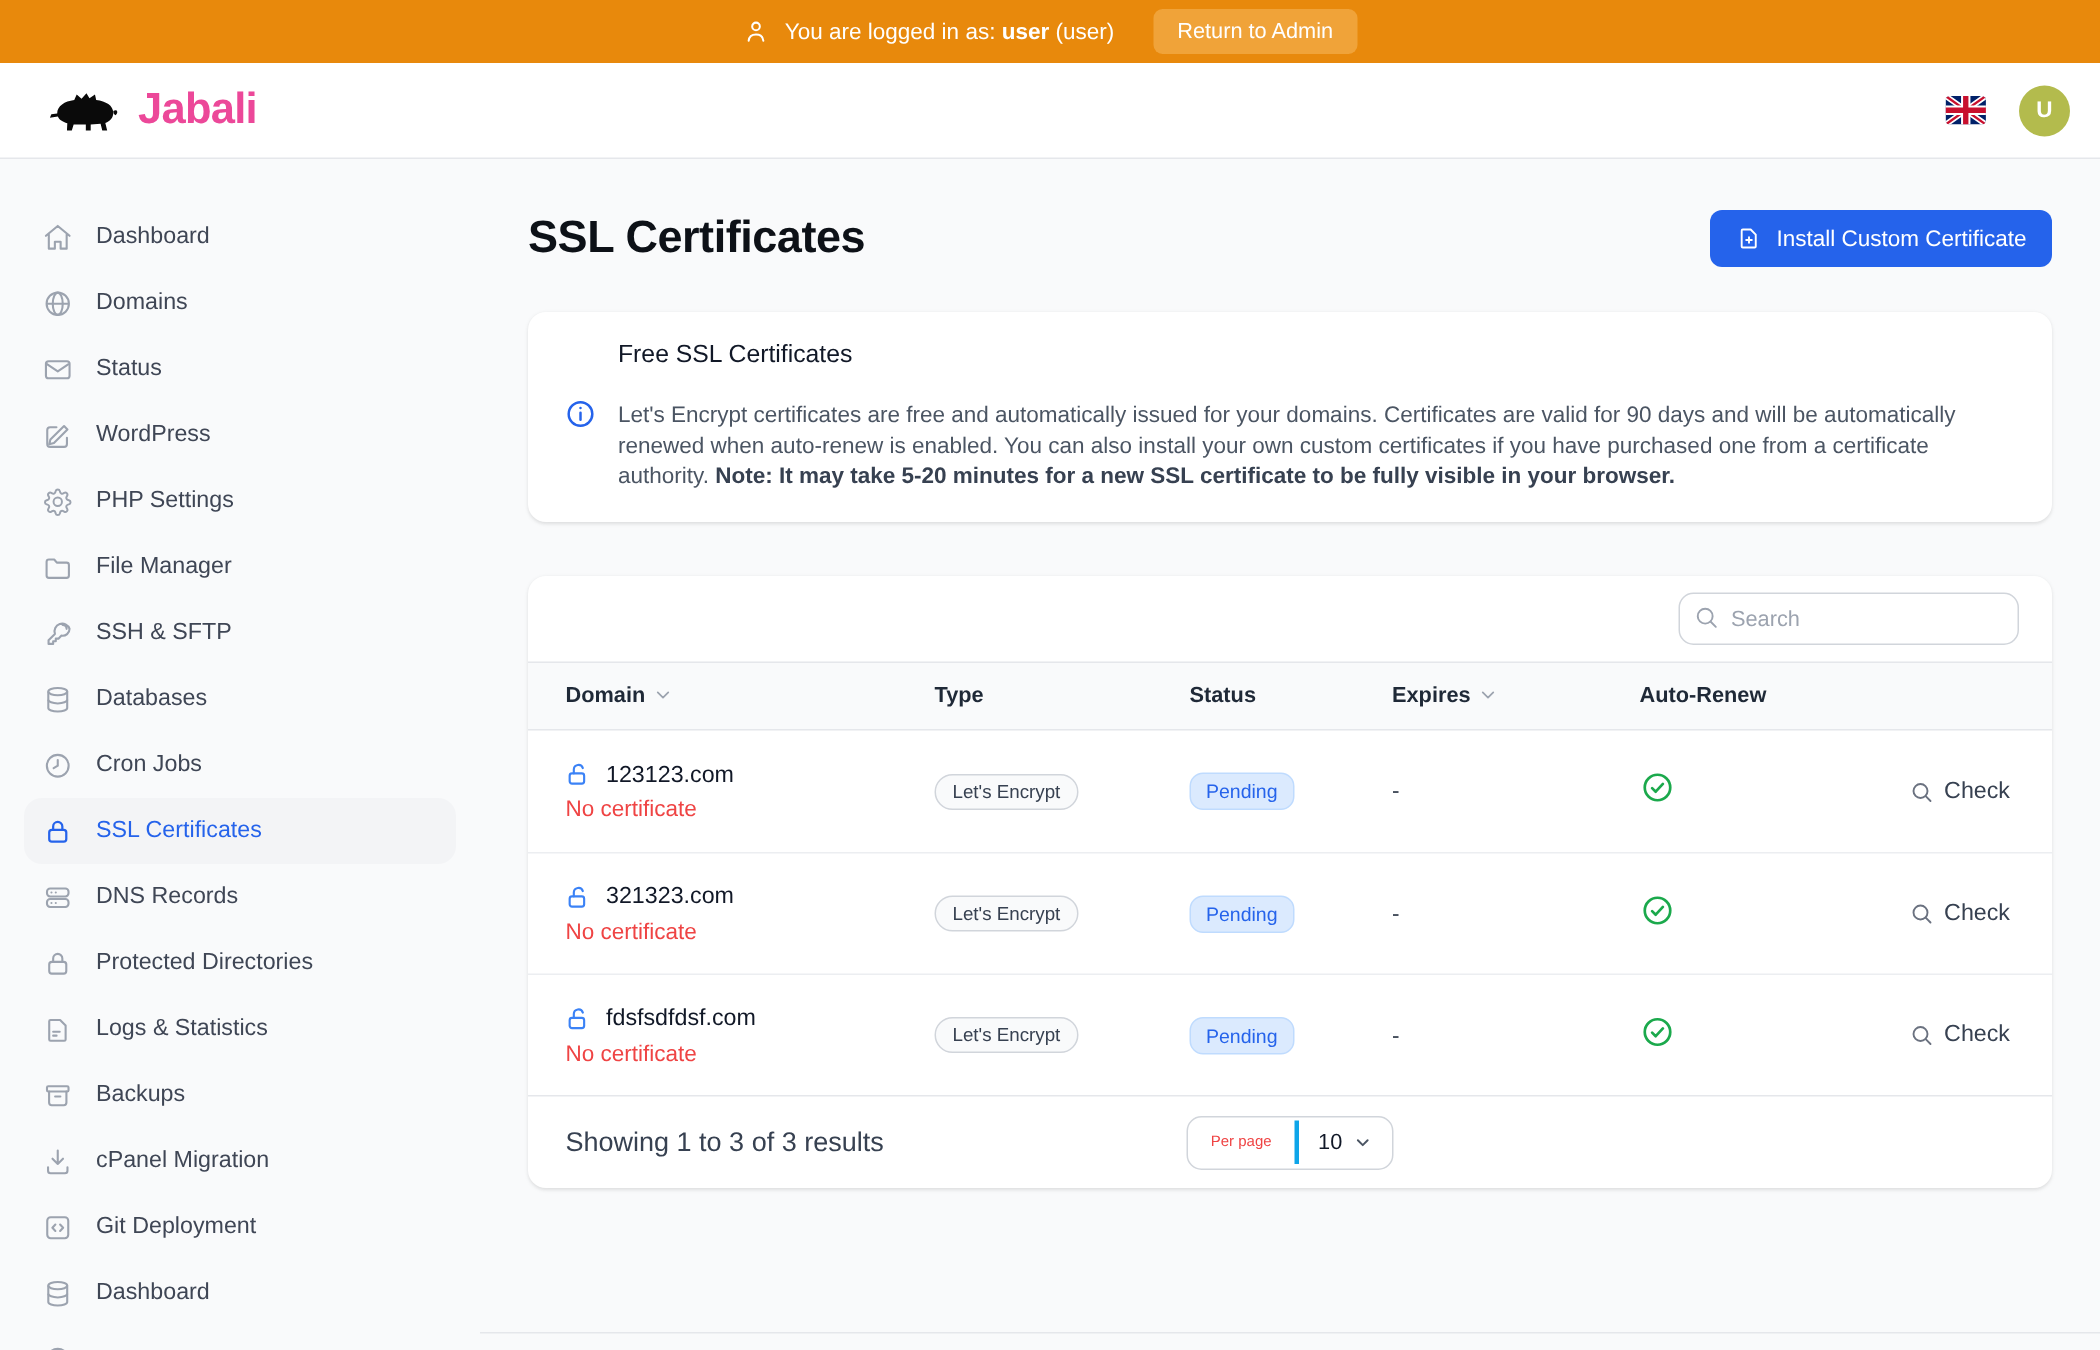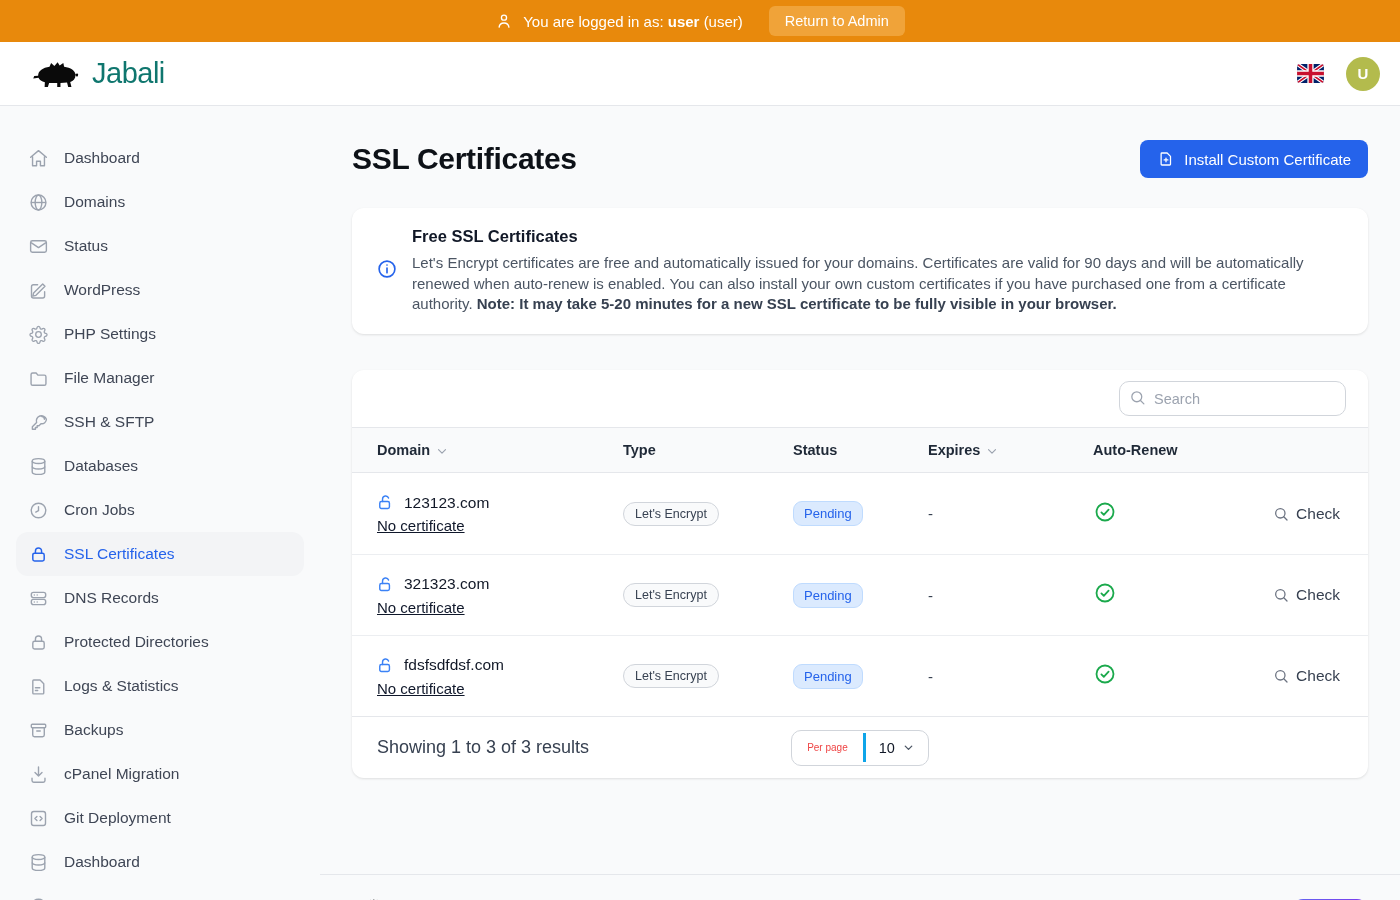--- a/index.html
+++ b/index.html
@@ -8,21 +8,21 @@
 
   
   .topbar { height:42px; background:#e8890c; display:flex; align-items:center; justify-content:center; gap:12px; color:#fff; font-size:15px; }
   .topbar .msg { display:flex; align-items:center; gap:10px; }
   .topbar b { font-weight:700; }
   .return-btn { margin-left:14px; background:#f0a339; color:#fff; border:none; border-radius:6px; padding:7px 16px; font-size:14.5px; font-family:inherit; cursor:pointer;text-align:center; }
 
   
   .appheader { height:64px; background:#fff; border-bottom:1px solid #e5e7eb; display:flex; align-items:center; justify-content:space-between; padding:0 20px 0 30px; }
   .brand { display:flex; align-items:center; gap:10px; }
-  .brand .brand-name { font-size:29px; font-weight:400; letter-spacing:-0.5px; color:#0f766e; }
+  .brand .brand-name { font-size:29px; font-weight:700; letter-spacing:-0.5px; color:#ec4899; }
   .header-right { display:flex; align-items:center; gap:22px; }
   .flag { border-radius:3px; overflow:hidden; display:block; cursor:pointer; }
   .avatar { width:34px; height:34px; border-radius:50%; background:#b3bb4d; color:#fff; font-weight:700; font-size:15px; display:flex; align-items:center; justify-content:center; cursor:pointer; }
 
   
   .shell { display:flex; height:794px; }
   .sidebar { width:320px; flex:0 0 320px; padding-top:30px; }
   .sideitem { margin:0 16px; height:44px; border-radius:12px; display:flex; align-items:center; gap:15px; padding:0 12px; color:#3f4655; font-size:15.5px; cursor:pointer; text-decoration:none; }
   .sideitem svg { width:21px; height:21px; stroke:#9ca3af; flex:0 0 21px; }
   .sideitem.active { background:#f3f4f6; color:#2563eb; font-weight:500; }
@@ -31,43 +31,43 @@
   .content { flex:1; padding:34px 32px 0 32px; position:relative; }
 
   .page-head { display:flex; align-items:center; justify-content:space-between; }
   h1.page-title { font-size:30px; font-weight:800; letter-spacing:-0.3px; color:#0d1117; }
   .install-btn { display:flex; align-items:center; gap:9px; background:#2563eb; color:#fff; border:none; border-radius:8px; height:38px; padding:0 17px; font-size:15px; font-family:inherit; cursor:pointer; }
   .install-btn svg { width:18px; height:18px; stroke:#fff; }
 
   
   .info-card { margin-top:30px; background:#fff; border-radius:12px; box-shadow:0 1px 3px rgba(0,0,0,.08),0 1px 2px rgba(0,0,0,.04); padding:19px 24px; display:flex; align-items:center; gap:14px; }
   .info-icon svg { width:22px; height:22px; stroke:#2563eb; }
-  .info-title { font-size:16.5px; font-weight:700; color:#111827; margin-bottom:7px; }
+  .info-title { font-size:16.5px; font-weight:400; color:#111827; margin-bottom:21px; }
   .info-body { font-size:15px; color:#4b5563; line-height:1.38; max-width:960px; }
   .info-body b { color:#374151; font-weight:700; }
 
   
   .table-card { margin-top:36px; background:#fff; border-radius:12px; box-shadow:0 1px 3px rgba(0,0,0,.08),0 1px 2px rgba(0,0,0,.04); overflow:hidden; }
   .search-row { display:flex; justify-content:flex-end; padding:11px 22px; }
   .search-box { position:relative; width:227px; }
   .search-box input { width:100%; height:35px; border:1px solid #d1d5db; border-radius:10px; padding:0 10px 0 34px; font-size:14.5px; font-family:inherit; color:#111827; outline:none; }
   .search-box input::placeholder { color:#9ca3af; }
   .search-box .mag { position:absolute; left:10px; top:8px; width:17px; height:17px; stroke:#9ca3af; }
 
   .trow { display:grid; grid-template-columns:246px 170px 135px 165px 1fr auto; align-items:center; padding:0 28px 0 25px; }
   .thead { background:#f9fafb; border-top:1px solid #e5e7eb; border-bottom:1px solid #e5e7eb; height:46px; font-size:14.5px; font-weight:700; color:#1f2937; }
-  .th { display:flex; align-items:flex-end; gap:5px; }
+  .th { display:flex; align-items:flex-start; gap:5px; }
   .th svg { width:14px; height:14px; stroke:#9ca3af; }
   .th.sortable { cursor:pointer; }
 
   .drow { height:81px; }
   .drow + .drow { border-top:1px solid #eceef1; }
   .domain-line { display:flex; align-items:center; gap:8px; font-size:15.5px; color:#111827; font-weight:500; }
   .domain-line svg { width:19px; height:19px; stroke:#3b82f6; }
-  .domain-sub { margin-top:5px; font-size:15px; color:#0f172a;text-decoration:underline; }
+  .domain-sub { margin-top:5px; font-size:15px; color:#ef4444; }
   .badge-type { display:inline-block; background:#f9fafb; border:1px solid #d1d5db; color:#374151; border-radius:999px; padding:4px 11px; font-size:12.5px; }
   .badge-status { display:inline-block; background:#dbeafe; border:1px solid #bfdbfe; color:#2563eb; border-radius:9px; padding:4px 10px; font-size:13px; }
   .expires-cell { font-size:15px; color:#374151; }
   .autorenew svg { width:24px; height:24px; stroke:#1ba94c; }
   .check-action { display:flex; align-items:center; gap:7px; color:#374151; font-size:15.5px; cursor:pointer; justify-self:end; }
   .check-action svg { width:16px; height:16px; stroke:#6b7280; }
 
   .pagination-row { border-top:1px solid #e5e7eb; height:62px; position:relative; display:flex; align-items:center; }
   .page-summary { position:absolute; left:25px; font-size:18px; color:#374151; }
   .perpage { margin:0 auto; display:inline-flex; align-items:center; border:1px solid #d1d5db; border-radius:10px; background:#fff; overflow:hidden; cursor:pointer; }

